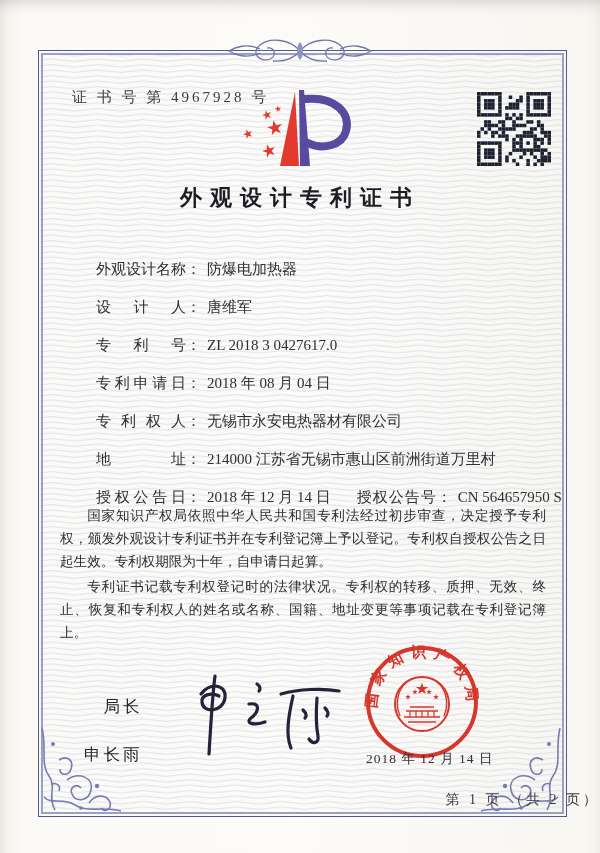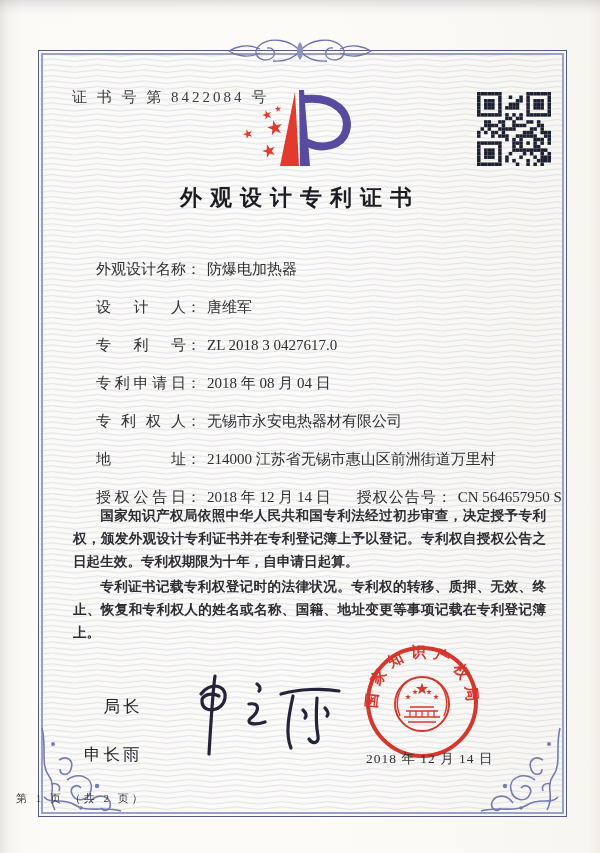--- a/index.html
+++ b/index.html
@@ -16,27 +16,27 @@
   .cert-no{position:absolute;left:72px;top:88px;font-size:15px;letter-spacing:3px;color:#3a3a40;}
   .logo{position:absolute;left:238px;top:86px;}
   .qr{position:absolute;left:477px;top:92px;}
   .title{position:absolute;left:0;right:0;top:183px;text-align:center;font-size:22px;font-weight:700;letter-spacing:8px;color:#1c1c22;}
   .fields{position:absolute;left:68px;top:252px;width:478px;font-size:15px;margin-left:28px;}
   .field-row{height:38px;line-height:34px;display:flex;white-space:nowrap;}
   .f-label{display:inline-block;width:90px;text-align:justify;text-align-last:justify;}
   .f-colon{display:inline-block;margin-right:6px;}
   .f-label2{display:inline-block;margin-left:26px;letter-spacing:1px;}
   .paras{position:absolute;left:60px;top:505px;width:486px;font-size:13.6px;line-height:1.68;text-align:justify;color:#2d2d33;}
-  .paras p{margin:0 0 3px 13px;text-indent:2em;font-weight:bold;}
+  .paras p{margin:0 0 3px 0;text-indent:2em;}
   .officials{position:absolute;left:84px;top:696px;font-size:16.5px;letter-spacing:3px;color:#26262c;text-align:right;}
   .officials .name{margin-top:26px;}
   .signature{position:absolute;left:185px;top:666px;}
   .seal{position:absolute;left:362px;top:642px;}
   .seal-date{position:absolute;left:366px;top:750px;font-size:13.5px;letter-spacing:1px;color:#303036;}
-  .page-info{position:absolute;left:16px;right:0;top:791px;text-align:left;font-size:11px;letter-spacing:3px;color:#3a3a40;}
+  .page-info{position:absolute;left:2px;right:0;top:791px;text-align:right;font-size:14px;letter-spacing:3px;color:#3a3a40;}
   .back-note{position:absolute;left:0;right:44px;top:874px;text-align:center;font-style:italic;font-size:13.5px;letter-spacing:4px;color:#3c3c42;}
   .ornament-top{position:absolute;left:205px;top:35px;z-index:2;}
   .ornament-bl{position:absolute;left:37px;top:724px;z-index:2;}
   .ornament-br{position:absolute;left:477px;top:724px;z-index:2;transform:scaleX(-1);}
 </style>
 </head>
 <body>
 
 <div class="sheet">
 
@@ -87,21 +87,21 @@
       <path d="M52,79 C58,70 69,70 73,78 C75,85 68,89 64,84"></path>
       <path d="M14,60 C20,58 24,62 22,67"></path>
     </g>
     <circle cx="16" cy="20" r="2" fill="#767cae"></circle>
     <circle cx="60" cy="62" r="2.2" fill="#767cae"></circle>
     <circle cx="44" cy="84" r="1.8" fill="#767cae"></circle>
   </svg>
 
   <div class="content">
 
-    <div class="cert-no">证 书 号 第 8422084 号</div>
+    <div class="cert-no">证 书 号 第 4967928 号</div>
 
     <svg class="logo" width="125" height="86" viewBox="0 0 125 86">
       <defs>
         <path id="star" d="M0,-1 L-0.223,-0.307 L-0.951,-0.309 L-0.361,0.117 L-0.588,0.809 L0,0.38 L0.588,0.809 L0.361,0.117 L0.951,-0.309 L0.223,-0.307 Z"></path>
       </defs>
       <path d="M57,6 L61,80 L42,80 Z" fill="#e23b2e"></path>
       <path d="M61,4 L66,4 L72,80 L62,80 Z" fill="#584a9e"></path>
       <path d="M67,13 C98,10 113,28 108,45 C104,60 84,64 70,57" stroke="#584a9e" stroke-width="8" fill="none" stroke-linecap="round"></path>
       <g fill="#e23b2e">
         <use href="#star" transform="translate(29,29) rotate(-18) scale(5)"></use>

